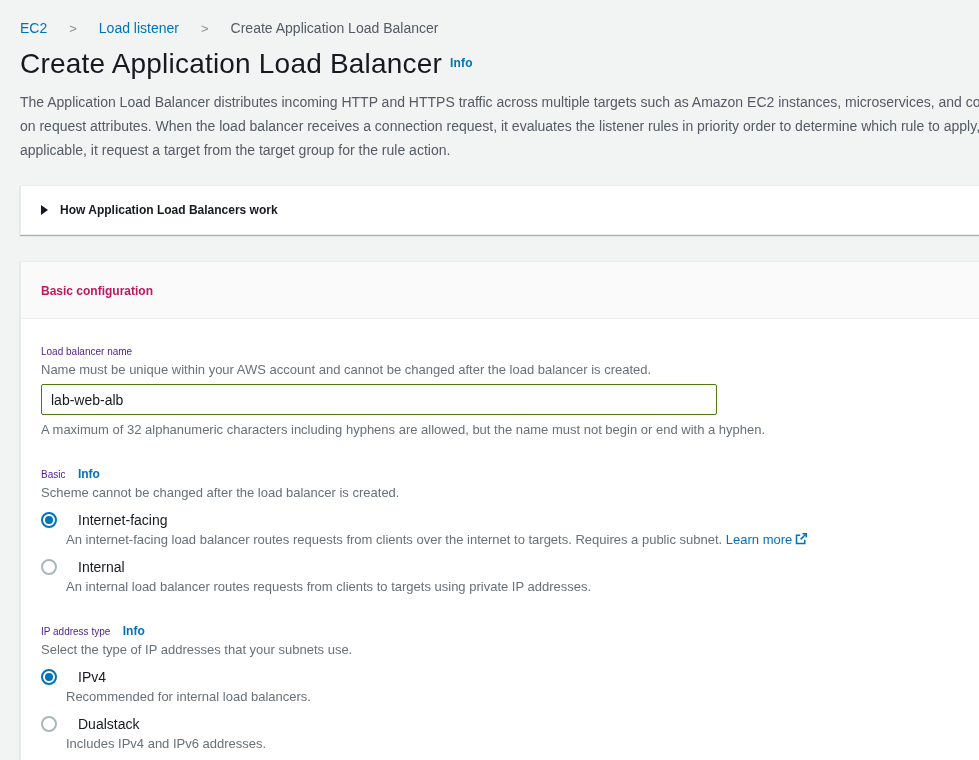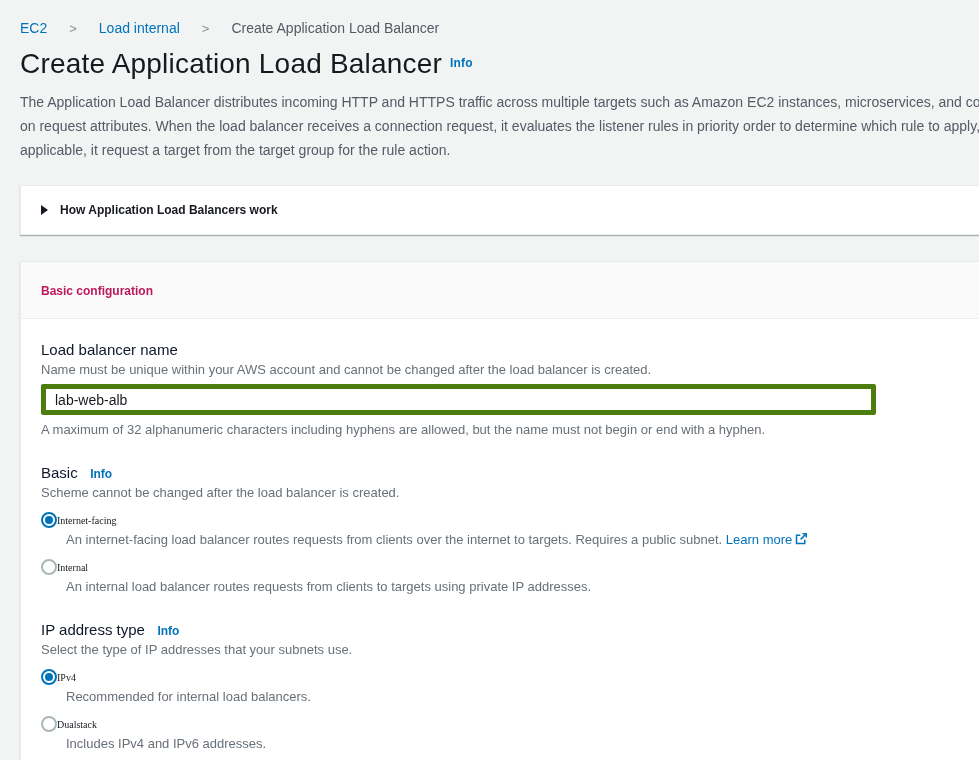--- a/index.html
+++ b/index.html
@@ -59,61 +59,61 @@
   .card { margin-top:26px; }
   .card-header {
     background:#fafafa;
     padding:19px 20px;
     border-bottom:1px solid #eaeded;
   }
   .card-title { font-size:12px; font-weight:700; color:#be185d; }
   .card-body { padding:22px 20px 20px 20px; }
 
   
-  .field-label { font-size:15px; color:#0f172a; display:inline-block; }
+  .field-label { font-size:10px; color:#4c1d95; display:inline-block; }
   .field-desc { font-size:13px; color:#687078; margin-top:3px; }
   .text-input {
     display:block;
-    width:835px; height:31px;
+    width:676px; height:31px;
     margin-top:7px;
-    border:5px solid #4d7c0f;
+    border:1px solid #4d7c0f;
     border-radius:2px;
     padding:0 9px;
     font-family:"Liberation Sans", sans-serif;
     font-size:14px; color:#16191f;
     background:#fff;
   }
   .constraint { font-size:13px; color:#687078; margin-top:7px; }
 
   .group { margin-top:27px; }
   .radio-row { display:flex; align-items:center; margin-top:12px; cursor:pointer; }
   .radio {
     width:16px; height:16px; border-radius:50%;
     background:#fff; position:relative; flex:0 0 16px;
   }
   .radio.checked { border:2px solid #0073bb; }
   .radio.checked::after {
     content:""; position:absolute; left:2px; top:2px; right:2px; bottom:2px;
     border-radius:50%; background:#0073bb;
   }
   .radio.unchecked { border:2px solid #aab7b8; }
-  .radio-label { font-size:10px; color:#16191f; margin-left:0;font-family:Liberation Serif, serif; }
+  .radio-label { font-size:14px; color:#16191f; margin-left:21px; }
   .radio-desc { font-size:13px; color:#687078; margin:4px 0 0 25px; }
   .learn-more { color:#0073bb; text-decoration:none; cursor:pointer; white-space:nowrap; }
   .ext-icon { vertical-align:-1px; margin-left:3px; }
 </style>
 </head>
 <body>
 
 <div class="page">
 
   <nav class="breadcrumb">
     <a>EC2</a>
     <span class="crumb-sep">&gt;</span>
-    <a>Load internal</a>
+    <a>Load listener</a>
     <span class="crumb-sep">&gt;</span>
     <span class="crumb-current">Create Application Load Balancer</span>
   </nav>
 
   <h1 class="page-title"><span>Create Application Load Balancer</span><a class="info-link">Info</a></h1>
 
   <div class="intro">
     <div class="intro-line">The Application Load Balancer distributes incoming HTTP and HTTPS traffic across multiple targets such as Amazon EC2 instances, microservices, and containers, based</div>
     <div class="intro-line">on request attributes. When the load balancer receives a connection request, it evaluates the listener rules in priority order to determine which rule to apply, and if</div>
     <div class="intro-line">applicable, it request a target from the target group for the rule action.</div>

